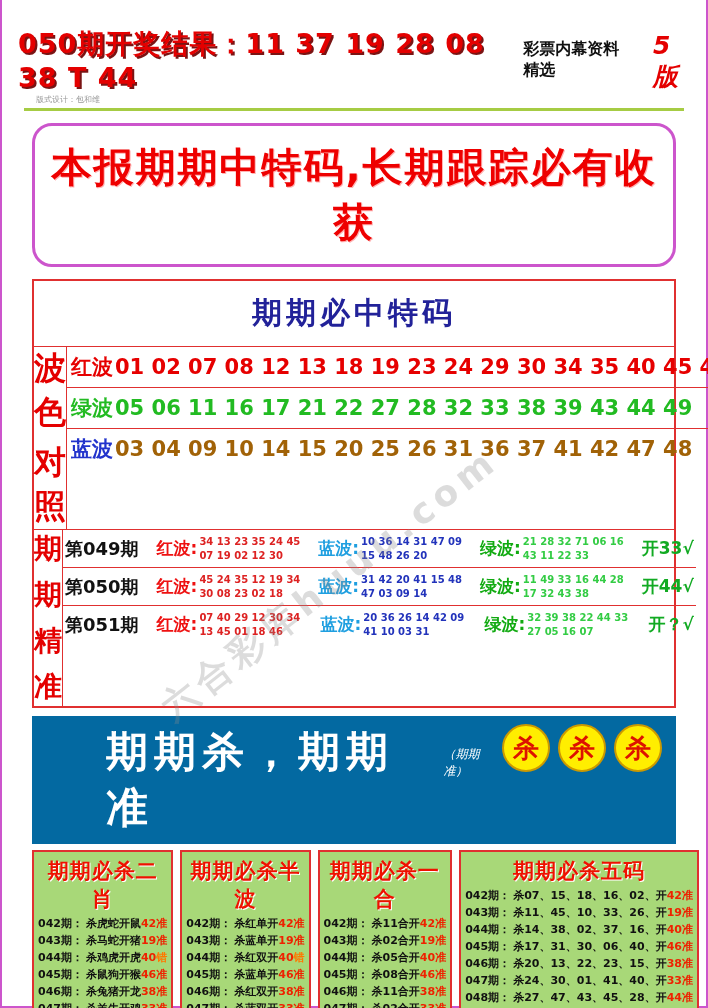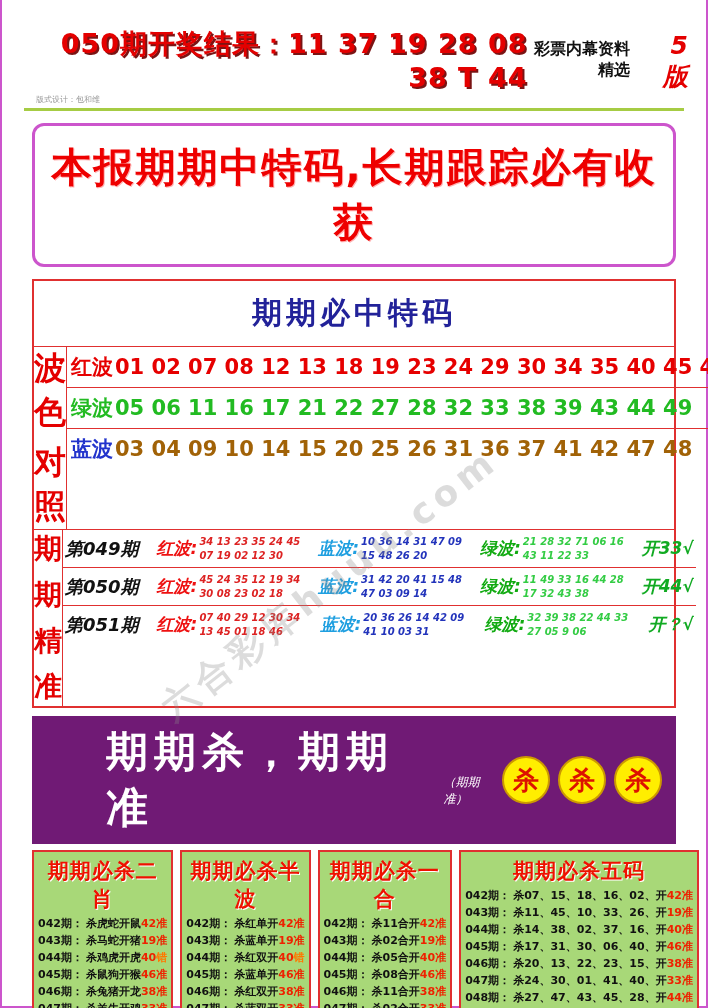--- a/index.html
+++ b/index.html
@@ -7,33 +7,33 @@
     width:708px;height:1008px;background:#ffffff;
     font-family:"DejaVu Sans","Liberation Sans",sans-serif;
     position:relative;overflow:hidden;
   }
   .page{
     position:absolute;inset:0;
     border-left:2px solid #cc55cc;border-right:2px solid #cc55cc;border-bottom:2px solid #cc55cc;
     box-sizing:border-box;
   }
   
-  .hdr{display:flex;align-items:flex-end;justify-content:space-between;padding:26px 18px 0 33px;text-align:right;}
+  .hdr{display:flex;align-items:flex-end;justify-content:space-between;padding:26px 18px 0 16px;}
   .hdr-result{
     font-size:27px;font-weight:bold;color:#e40000;letter-spacing:1px;
     text-shadow:2px 2px 0 #7a1414;
   }
   .hdr-right{display:flex;align-items:baseline;gap:24px;}
   .hdr-tag{font-size:16px;color:#111;font-weight:bold;}
   .hdr-page{font-size:25px;color:#e40000;font-weight:bold;font-style:italic;}
   .designer{font-size:8px;color:#999;margin:1px 0 0 34px;}
   .greenline{height:3px;background:#a6cc44;margin:3px 22px 0 22px;}
   
   .banner{
-    margin:12px 30px 0 30px;border:3px solid #cc55cc;border-radius:12px;
+    margin:12px 30px 0 30px;border:3px solid #cc55cc;border-radius:20px;
     text-align:center;padding:14px 6px;
     font-size:40px;font-weight:bold;color:#ee0000;letter-spacing:2px;
     text-shadow:1px 1px 0 #ffb3b3;
   }
   
   .main{margin:12px 30px 0 30px;border:2px solid #e03030;}
   .main-title{
     text-align:center;font-size:30px;font-weight:bold;color:#222299;
     padding:12px 12px;border-bottom:1px solid #e03030;letter-spacing:4px;
   }
@@ -53,31 +53,31 @@
   .wnums{font-size:21px;letter-spacing:0px;}
   .prec-sec{display:flex;}
   .prec-label{
     width:58px;border-right:1px solid #e03030;display:flex;flex-direction:column;
     align-items:center;justify-content:center;gap:8px;
     font-size:28px;font-weight:bold;color:#e40000;
   }
   .prec-rows{flex:1;}
   .prow{
     display:flex;align-items:center;border-bottom:1px solid #e03030;
-    padding:5px 2px;gap:18px;font-style:italic;
+    padding:5px 2px;gap:18px;
   }
   .prow:last-child{border-bottom:none;justify-content:center;}
   .pissue{font-size:18px;font-weight:bold;color:#111;white-space:nowrap;}
   .grp{display:flex;align-items:center;flex:1;min-width:0;}
   .gl{font-size:17px;font-weight:bold;white-space:nowrap;}
   .gnums{display:flex;flex-direction:column;font-size:10px;font-weight:bold;line-height:1.35;margin-left:2px;white-space:nowrap;}
   .pres{font-size:17px;font-weight:bold;color:#11aa22;white-space:nowrap;}
   
   .killbanner{
-    margin:8px 30px 0 30px;background:#701a75;display:flex;align-items:center;
+    margin:8px 30px 0 30px;background:#0369a1;display:flex;align-items:flex-start;
     padding:8px 14px;color:#fff;
   }
   .kb-title{font-size:42px;font-weight:bold;letter-spacing:6px;margin-left:60px;}
   .kb-sub{font-size:12px;margin:22px 0 0 10px;font-style:italic;}
   .kb-badges{margin-left:auto;display:flex;gap:8px;}
   .badge{
     width:44px;height:44px;border-radius:50%;background:#ffee00;color:#dd1100;
     display:flex;align-items:center;justify-content:center;
     font-size:26px;font-weight:bold;border:2px solid #cc9900;
   }
@@ -217,21 +217,21 @@
               <span class="gl" style="color:#1f9fe0">蓝波:</span>
               <span class="gnums" style="color:#2233bb">
                 <span>20 36 26 14 42 09</span>
                 <span>41 10 03 31</span>
               </span>
             </span>
             <span class="grp">
               <span class="gl" style="color:#11aa11">绿波:</span>
               <span class="gnums" style="color:#33cc44">
                 <span>32 39 38 22 44 33</span>
-                <span>27 05 9 06</span>
+                <span>27 05 16 07</span>
               </span>
             </span>
             <span class="pres">开？√</span>
           </div>
         </div>
     </div>
   </div>
 
   <div class="killbanner">
     <span class="kb-title">期期杀，期期准</span>

